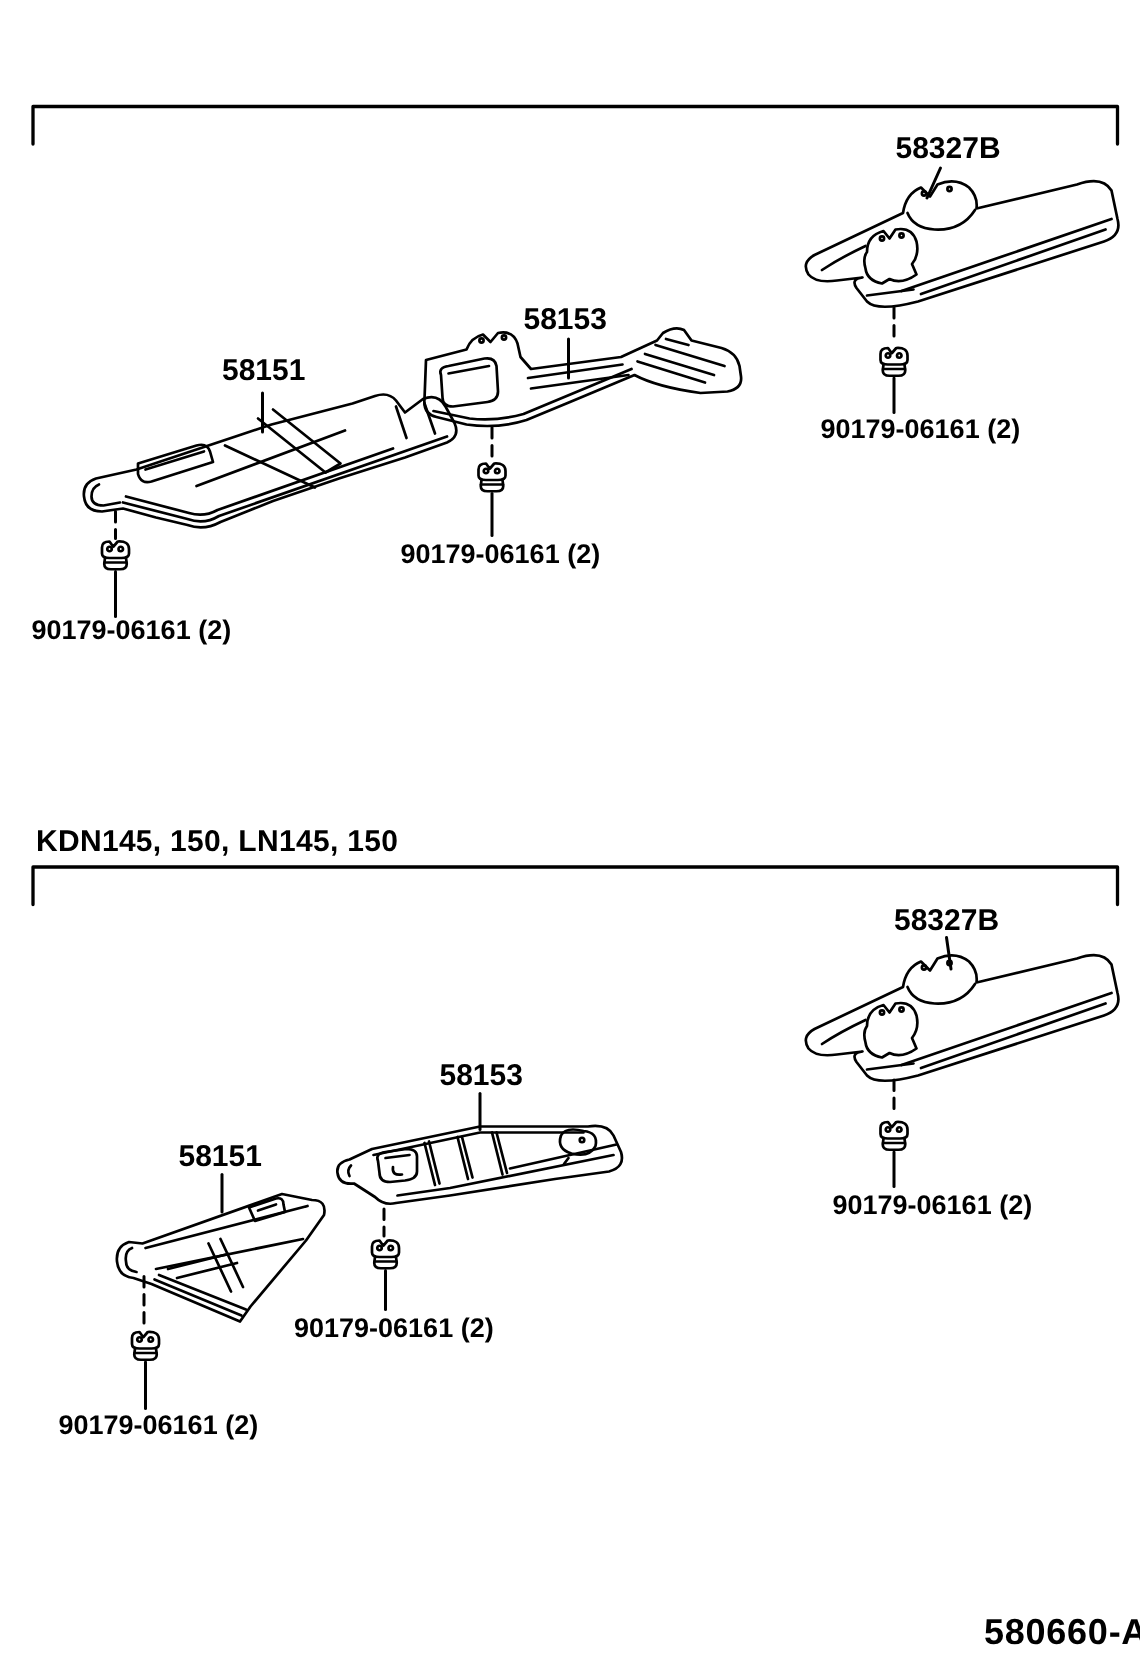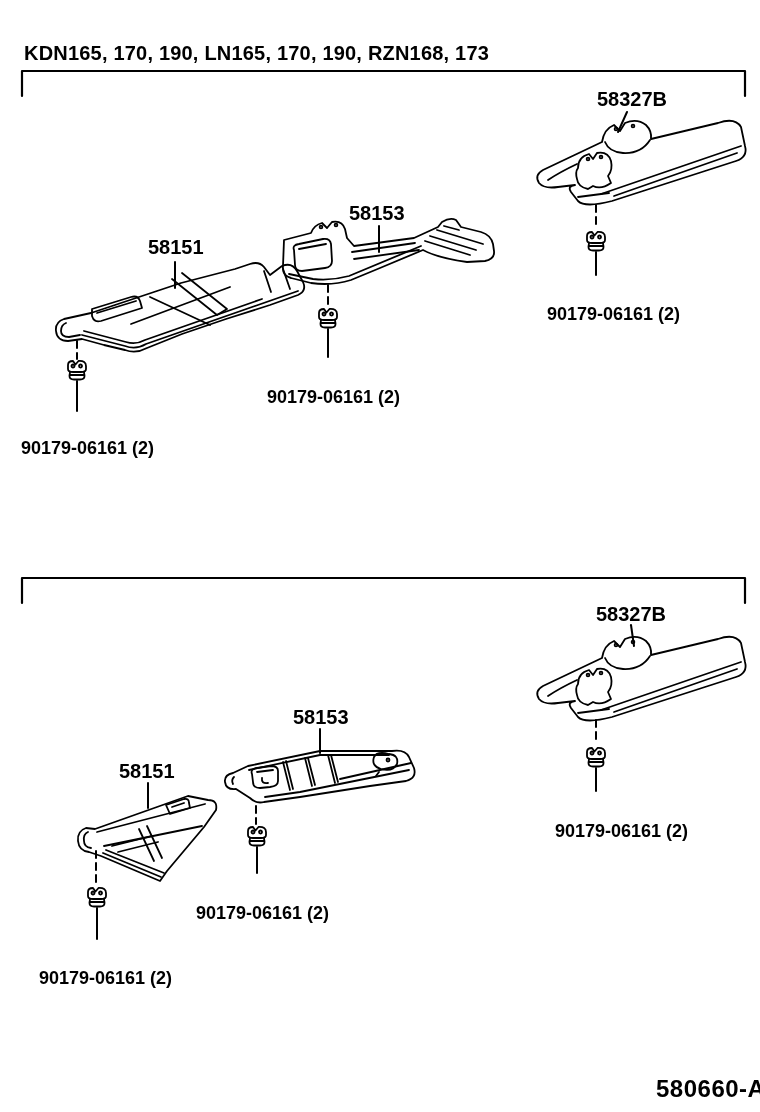--- a/index.html
+++ b/index.html
@@ -16,21 +16,21 @@
     position:absolute;
     z-index:1;
     font-weight:bold;
     white-space:nowrap;
     line-height:1;
     letter-spacing:0px;
     color:#000;
   }
   .lbl-header{font-size:20px;letter-spacing:0.2px;}
   .lbl-part{font-size:20px;text-align:right;}
-  .lbl-fastener{font-size:18px;margin-top:28px;}
+  .lbl-fastener{font-size:18px;}
   .lbl-doc{font-size:24px;letter-spacing:0.5px;}
 </style>
 </head>
 <body>
 
 <div class="canvas">
 
   <svg class="artwork" width="760" height="1112" viewBox="0 0 760 1112" fill="none" stroke="#000" stroke-width="1.8" stroke-linecap="round" stroke-linejoin="round">
 
     <defs>
@@ -161,30 +161,30 @@
       <use href="#fastener" x="257" y="836"></use>
       <path d="M 257,847 L 257,873" stroke-width="2"></path>
     </g>
     <g>
       <path d="M 596,720 L 596,744" stroke-width="2" stroke-dasharray="7 5"></path>
       <use href="#fastener" x="596" y="757"></use>
       <path d="M 596,768 L 596,791" stroke-width="2"></path>
     </g>
   </svg>
 
-  <div class="lbl lbl-header" style="left:24px;top:43px;">KDN165, 170, 190, LN165, 170, 190, RZN168, 173</div>
 
   <div class="lbl lbl-part" style="left:148px;top:237px;">58151</div>
   <div class="lbl lbl-part" style="left:349px;top:203px;">58153</div>
   <div class="lbl lbl-part" style="left:597px;top:89px;">58327B</div>
 
   <div class="lbl lbl-fastener" style="left:21px;top:411px;">90179-06161 (2)</div>
   <div class="lbl lbl-fastener" style="left:267px;top:360px;">90179-06161 (2)</div>
   <div class="lbl lbl-fastener" style="left:547px;top:277px;">90179-06161 (2)</div>
 
+  <div class="lbl lbl-header" style="left:24px;top:551px;">KDN145, 150, LN145, 150</div>
 
   <div class="lbl lbl-part" style="left:119px;top:761px;">58151</div>
   <div class="lbl lbl-part" style="left:293px;top:707px;">58153</div>
   <div class="lbl lbl-part" style="left:596px;top:604px;">58327B</div>
 
   <div class="lbl lbl-fastener" style="left:39px;top:941px;">90179-06161 (2)</div>
   <div class="lbl lbl-fastener" style="left:196px;top:876px;">90179-06161 (2)</div>
   <div class="lbl lbl-fastener" style="left:555px;top:794px;">90179-06161 (2)</div>
 
   <div class="lbl lbl-doc" style="left:656px;top:1077px;">580660-A</div>

